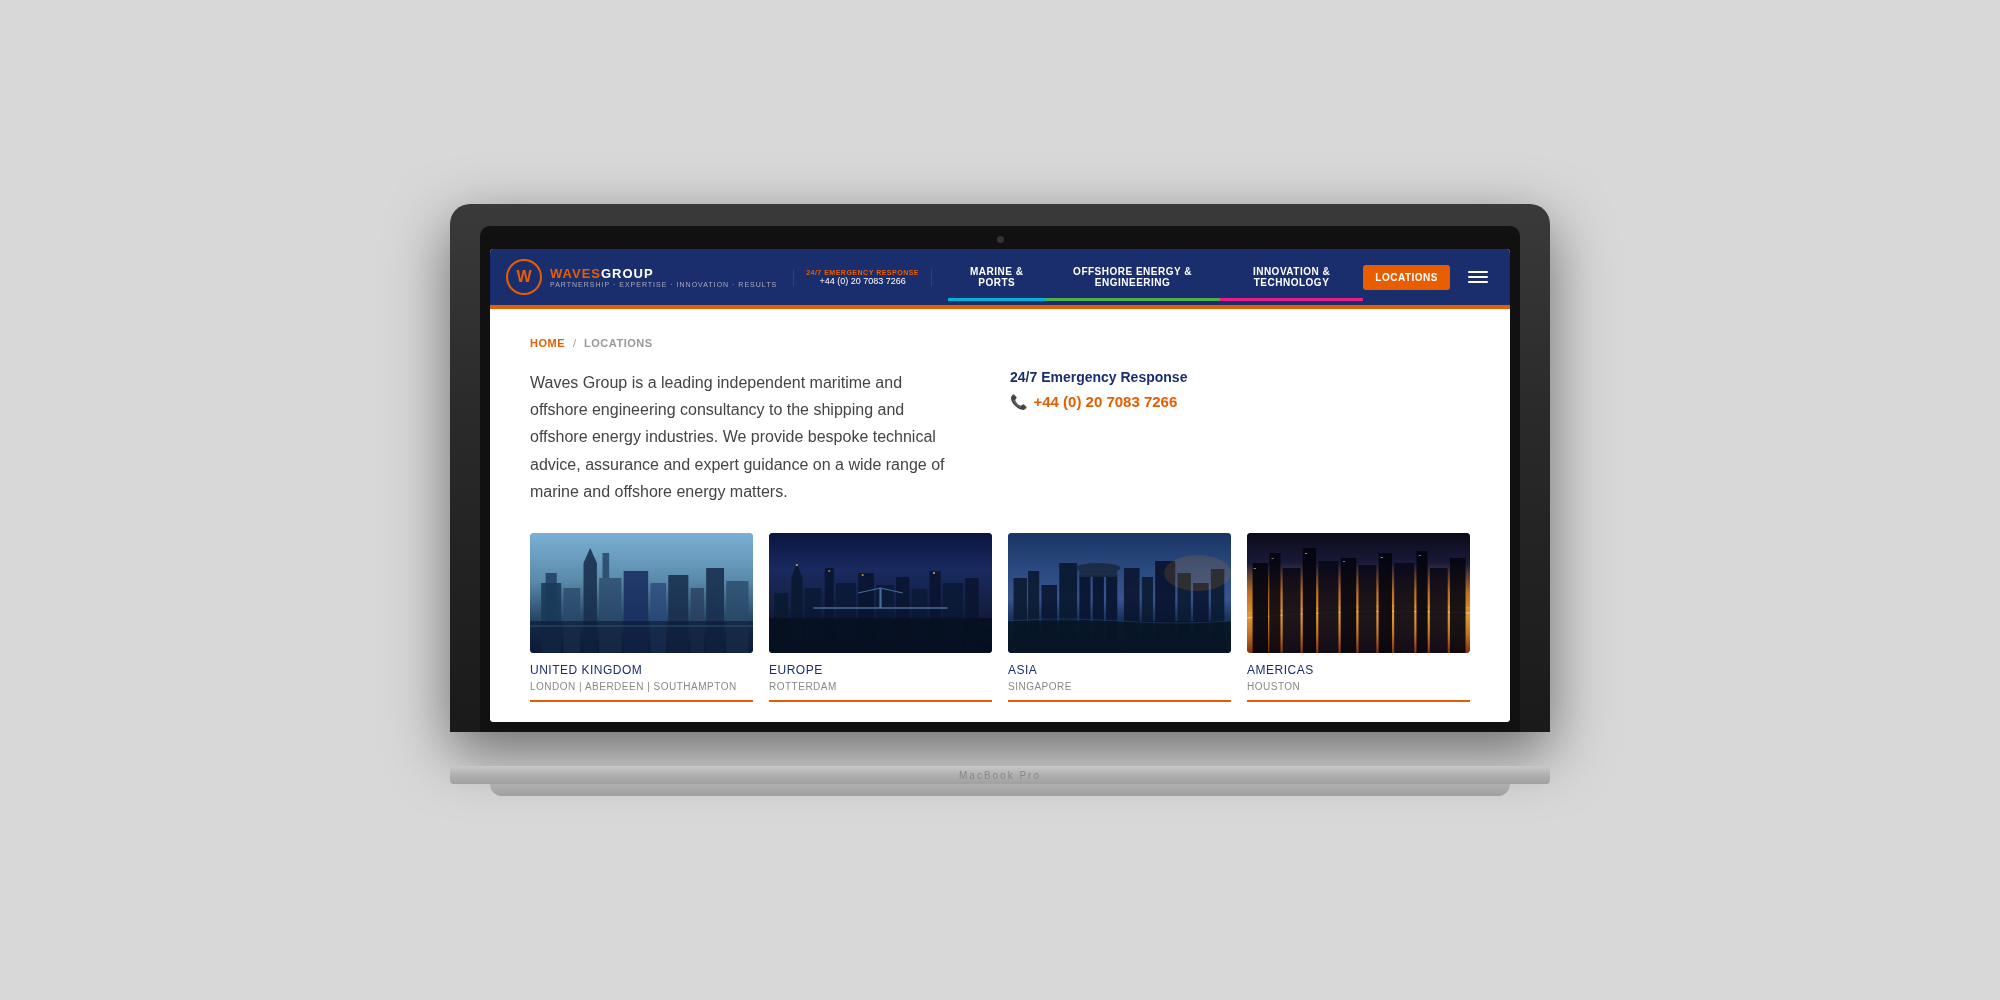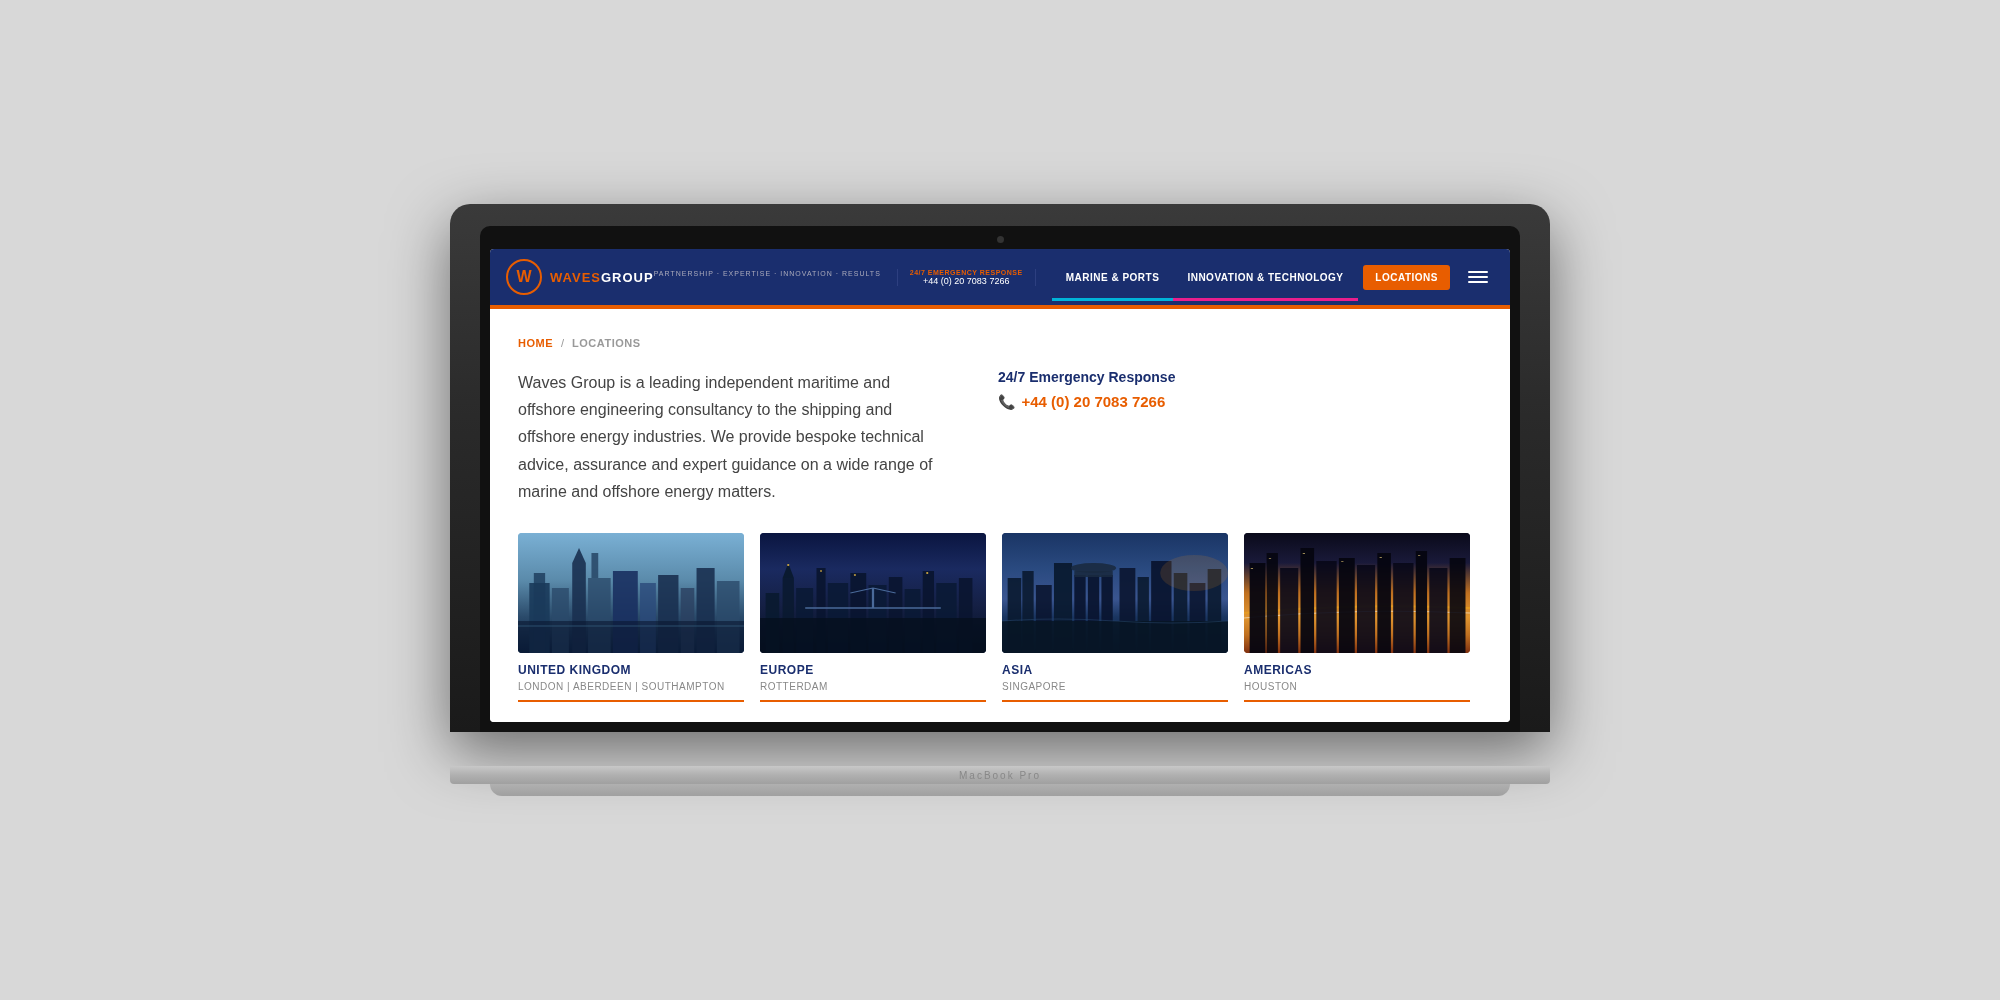--- a/index.html
+++ b/index.html
@@ -107,21 +107,21 @@
     }
 
     .logo-w {
       color: #e85d00;
       font-size: 16px;
       font-weight: bold;
     }
 
     .logo-text-block {
       display: flex;
-      flex-direction: row;
+      flex-direction: column;
       justify-content: flex-end;
     }
 
     .logo-title {
       color: #fff;
       font-size: 13px;
       font-weight: bold;
       letter-spacing: 1px;
     }
 
@@ -230,21 +230,21 @@
     }
 
     .hamburger-line {
       width: 20px;
       height: 2px;
       background: #fff;
       border-radius: 1px;
     }
 
     .main-content {
-      padding: 28px 40px 20px 28px;
+      padding: 28px 40px 20px 40px;
       background: #fff;
     }
 
     .breadcrumb {
       display: flex;
       align-items: center;
       gap: 8px;
       margin-bottom: 20px;
       font-size: 11px;
     }
@@ -409,21 +409,21 @@
     .city-skyline svg {
       position: absolute;
       bottom: 0;
       left: 0;
       width: 100%;
       height: 100%;
     }
 
     .office-name {
       font-size: 12px;
-      font-weight: 700;
+      font-weight: 400;
       color: #1a2e6e;
       letter-spacing: 0.5px;
       text-transform: uppercase;
       margin-bottom: 4px;
     }
 
     .office-cities {
       font-size: 10px;
       color: #888;
       letter-spacing: 0.5px;
@@ -461,20 +461,23 @@
           </div>
 
           <div class="emergency-area">
             <div class="emergency-label">24/7 EMERGENCY RESPONSE</div>
             <div class="emergency-phone">+44 (0) 20 7083 7266</div>
           </div>
 
           <div class="nav-links">
             <div class="nav-item active-marine">
               <span>MARINE &amp; PORTS</span>
+            </div>
+            <div class="nav-item active-offshore">
+              <span>OFFSHORE ENERGY &amp; ENGINEERING</span>
             </div>
             <div class="nav-item active-innovation">
               <span>INNOVATION &amp; TECHNOLOGY</span>
             </div>
           </div>
 
           <div class="locations-btn">LOCATIONS</div>
 
           <div class="hamburger">
             <div class="hamburger-line"></div>

